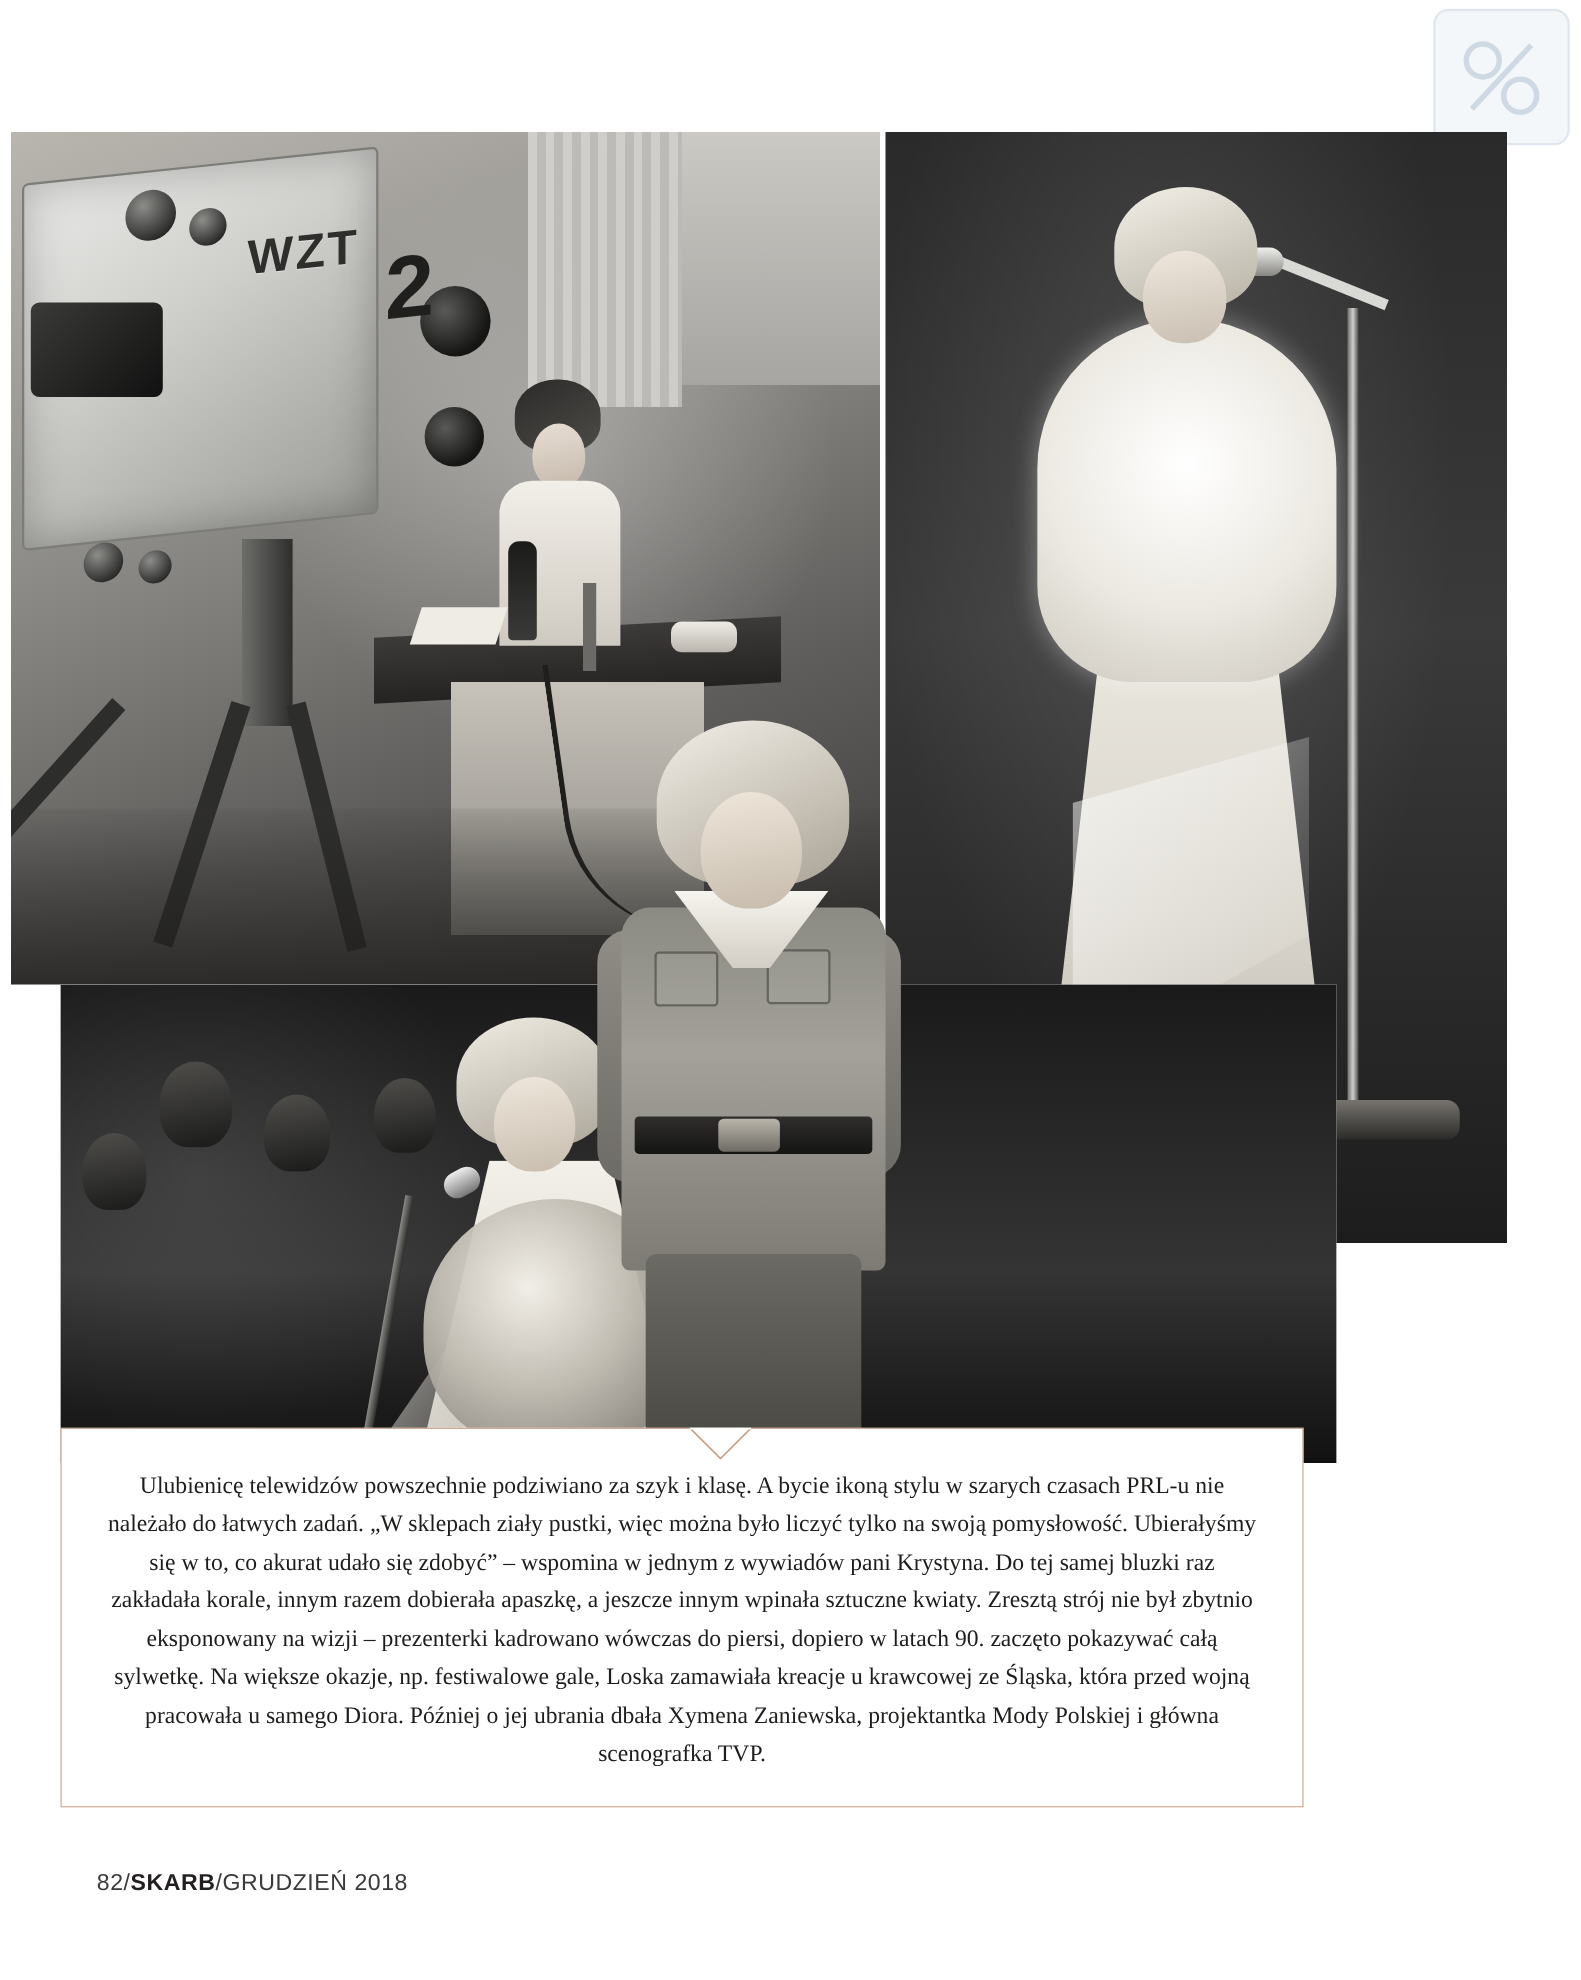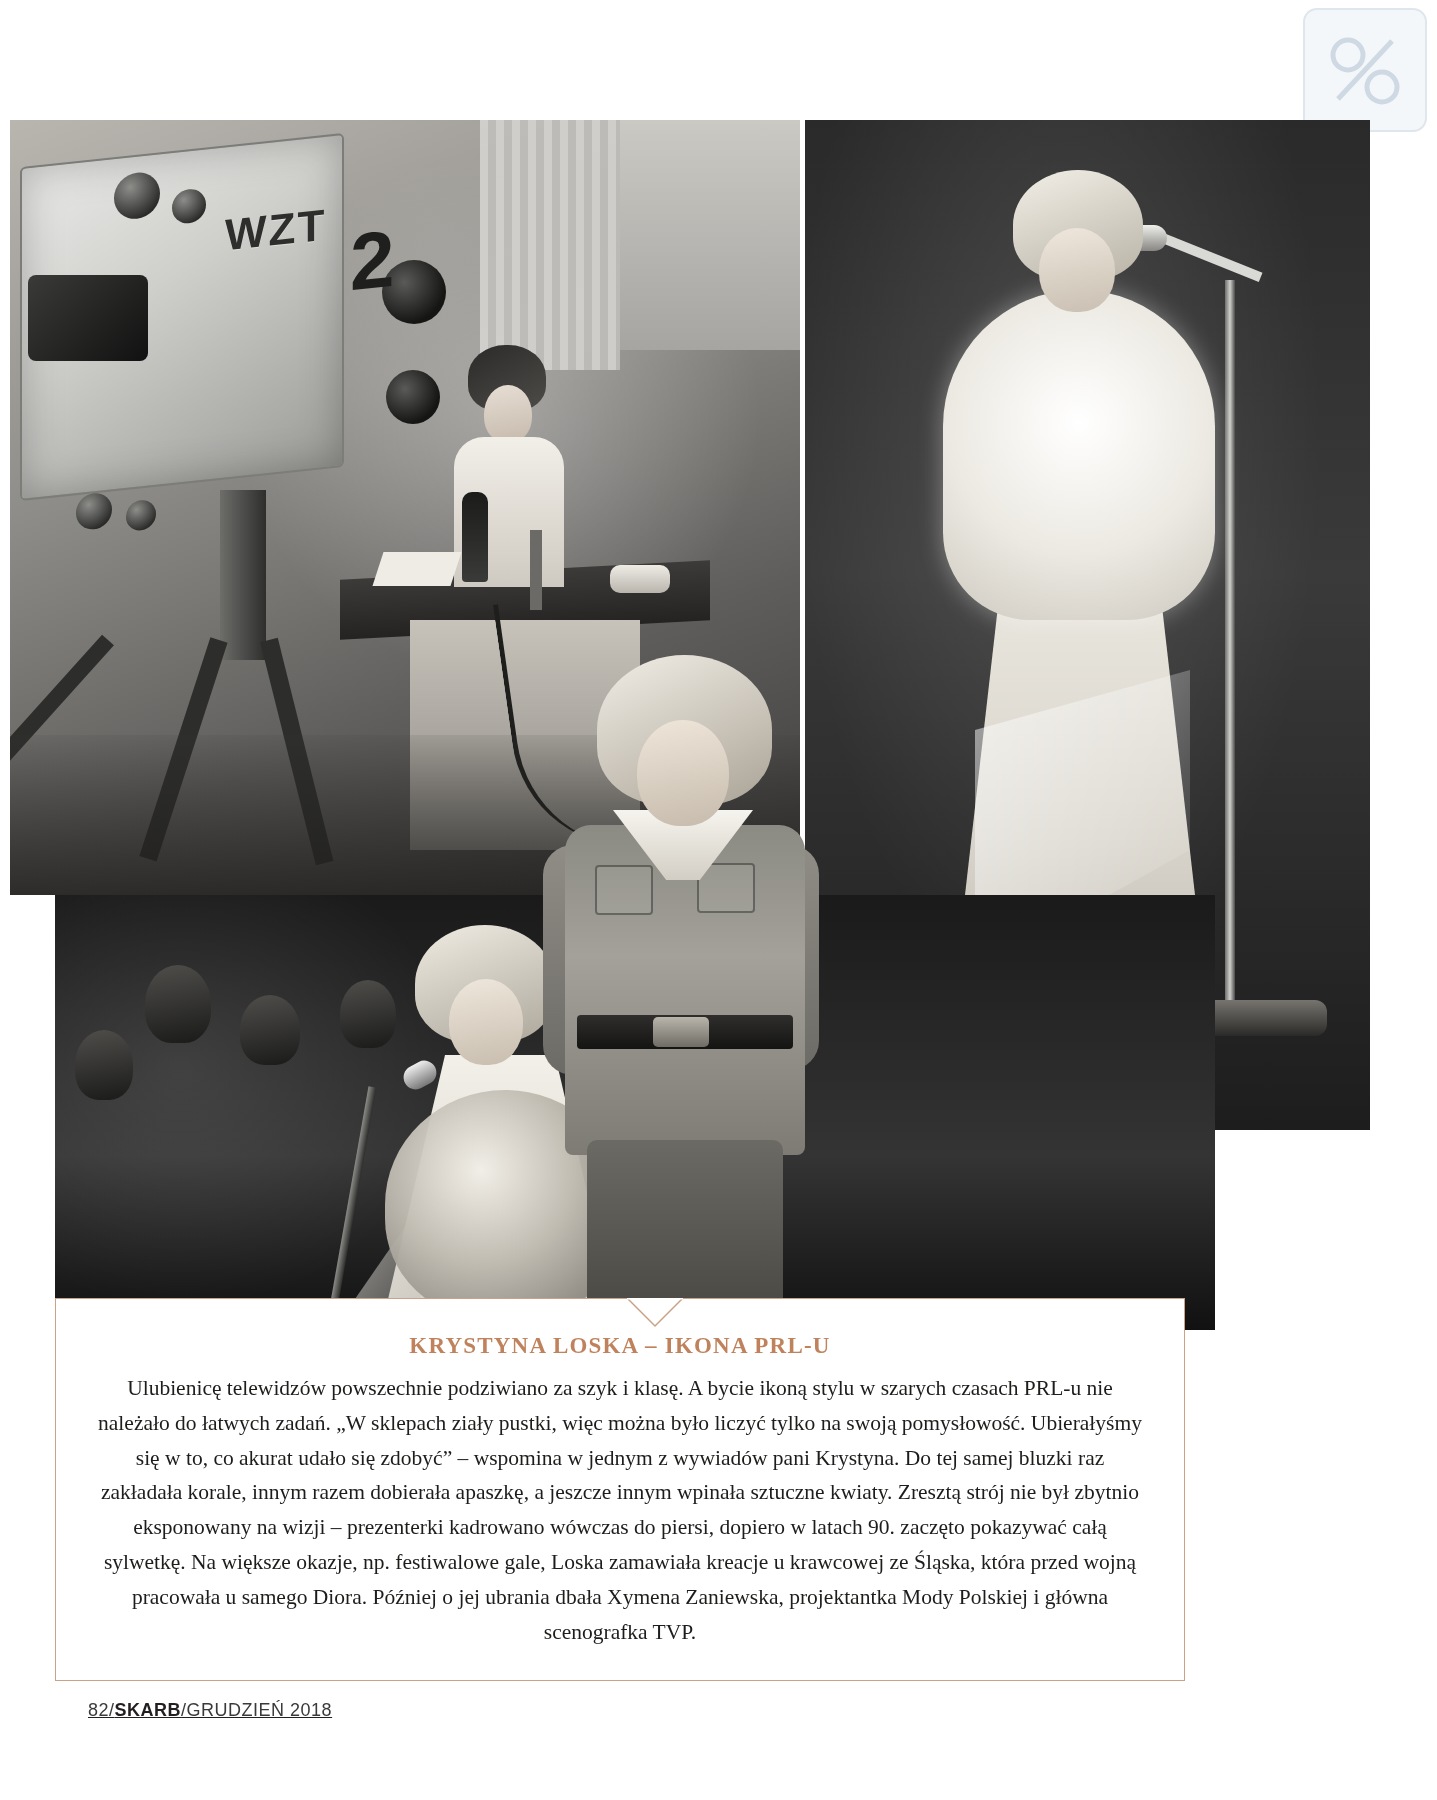--- a/index.html
+++ b/index.html
@@ -431,24 +431,23 @@
     line-height: 1.62;
     color: #1d1d1b;
   }
 
   
   .footer {
     position: absolute;
     left: 88px;
     top: 1700px;
     font-family: "Liberation Sans", sans-serif;
-    font-size: 18px;
+    font-size: 21px;
     color: #231f20;
     letter-spacing: 0.5px;
-    text-decoration: underline;
   }
   .footer .bold { font-weight: 700; }
   .footer .light { color: #3a3a38; }
 </style>
 </head>
 <body>
 
 <div class="page">
 
   <div class="watermark">
@@ -538,21 +537,20 @@
       <div class="saf-belt"></div>
       <div class="saf-buckle"></div>
       <div class="saf-pants"></div>
       <div class="saf-hair"></div>
       <div class="saf-face"></div>
     </div>
 
   </div>
 
   <div class="caption">
-    <h2>KRYSTYNA LOSKA – IKONA PRL-U</h2>
     <p>Ulubienicę telewidzów powszechnie podziwiano za szyk i klasę. A bycie ikoną stylu w szarych czasach PRL-u nie należało do łatwych zadań. „W sklepach ziały pustki, więc można było liczyć tylko na swoją pomysłowość. Ubierałyśmy się w to, co akurat udało się zdobyć” – wspomina w jednym z wywiadów pani Krystyna. Do tej samej bluzki raz zakładała korale, innym razem dobierała apaszkę, a jeszcze innym wpinała sztuczne kwiaty. Zresztą strój nie był zbytnio eksponowany na wizji – prezenterki kadrowano wówczas do piersi, dopiero w latach 90. zaczęto pokazywać całą sylwetkę. Na większe okazje, np. festiwalowe gale, Loska zamawiała kreacje u krawcowej ze Śląska, która przed wojną pracowała u samego Diora. Później o jej ubrania dbała Xymena Zaniewska, projektantka Mody Polskiej i główna scenografka TVP.</p>
   </div>
   <div class="notch-v">
     <svg width="56" height="30" viewBox="0 0 56 30" aria-hidden="true">
       <path d="M0 0 L28 28 L56 0" fill="#ffffff" stroke="#c9a287" stroke-width="1.5"></path>
       <line x1="0" y1="0" x2="56" y2="0" stroke="#ffffff" stroke-width="3"></line>
     </svg>
   </div>
 
   <div class="footer">

